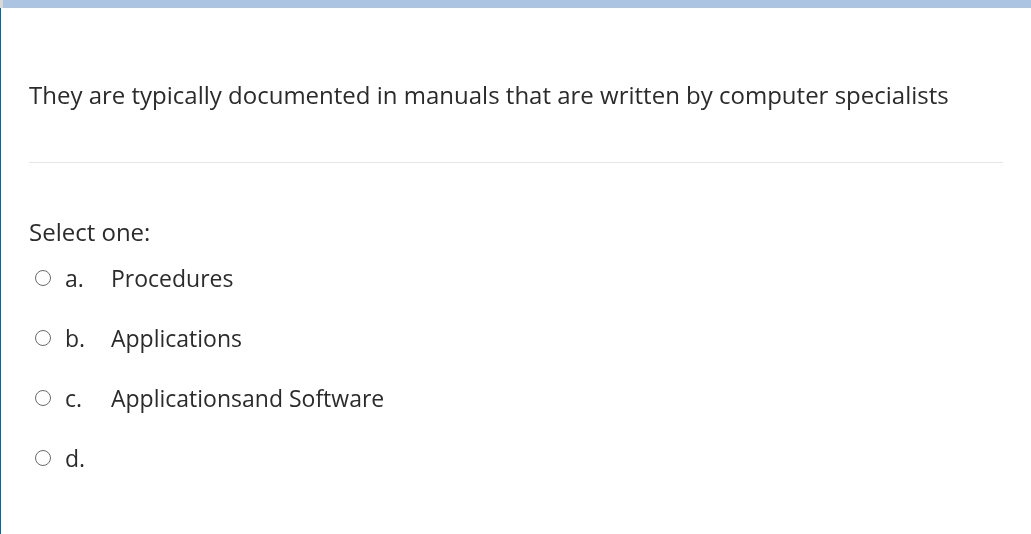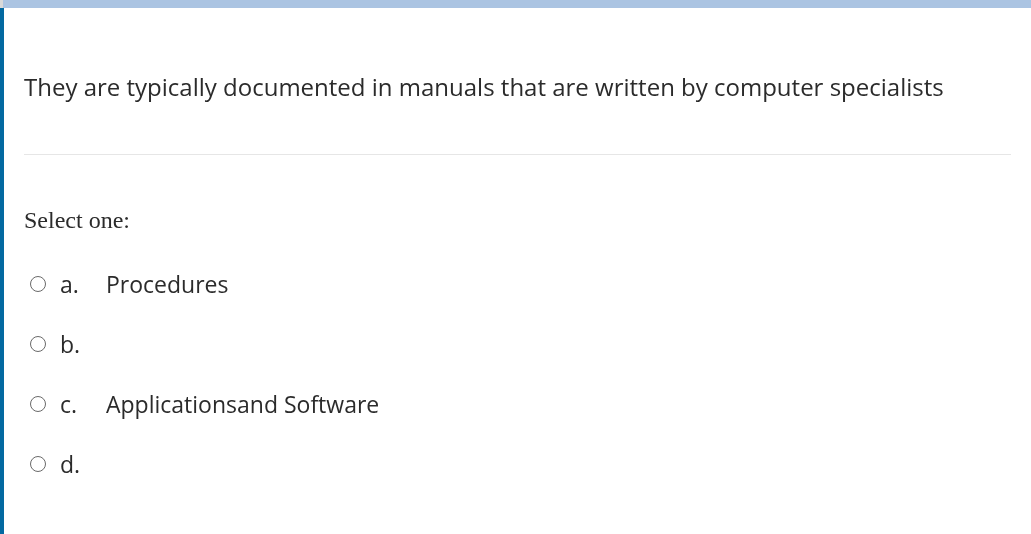--- a/index.html
+++ b/index.html
@@ -14,22 +14,22 @@
       height: 534px;
       position: relative;
     }
     .top-bar {
       width: 100%;
       height: 8px;
       background: #abc4e2;
       border-left: 3px solid #d9d9d9;
     }
     .content-wrapper {
-      border-left: 4px solid #0369a1;
-      padding: 0;
+      border-left: 1px solid #0369a1;
+      padding: 8px;
       height: calc(100% - 8px);
     }
     .question-section {
       padding: 62px 20px 50px 20px;
     }
     .question-text {
       font-size: 24px;
       color: #2b2b2b;
       font-weight: 400;
       line-height: 1.4;
@@ -38,23 +38,21 @@
       border: none;
       border-top: 1px solid #e6e6e6;
       margin: 0 20px;
     }
     .answer-section {
       padding: 52px 20px 0 20px;
     }
     .select-label {
       font-size: 24px;
       color: #2b2b2b;
-      margin-bottom: 20px;
       font-weight: 400;
-      font-family: Liberation Serif, serif;
     }
     .option-row {
       display: flex;
       align-items: center;
       padding: 14px 0;
       gap: 14px;
     }
     .radio-input {
       width: 16px;
       height: 16px;
@@ -99,20 +97,21 @@
 
     <div class="option-row">
       <input type="radio" name="answer" class="radio-input" style="">
       <span class="option-letter">a.</span>
       <span class="option-text">Procedures</span>
     </div>
 
     <div class="option-row">
       <input type="radio" name="answer" class="radio-input" style="">
       <span class="option-letter">b.</span>
+      <span class="option-text">Applications</span>
     </div>
 
     <div class="option-row">
       <input type="radio" name="answer" class="radio-input" style="">
       <span class="option-letter">c.</span>
       <span class="option-text">Applicationsand Software</span>
     </div>
 
     <div class="option-row">
       <input type="radio" name="answer" class="radio-input" style="">

